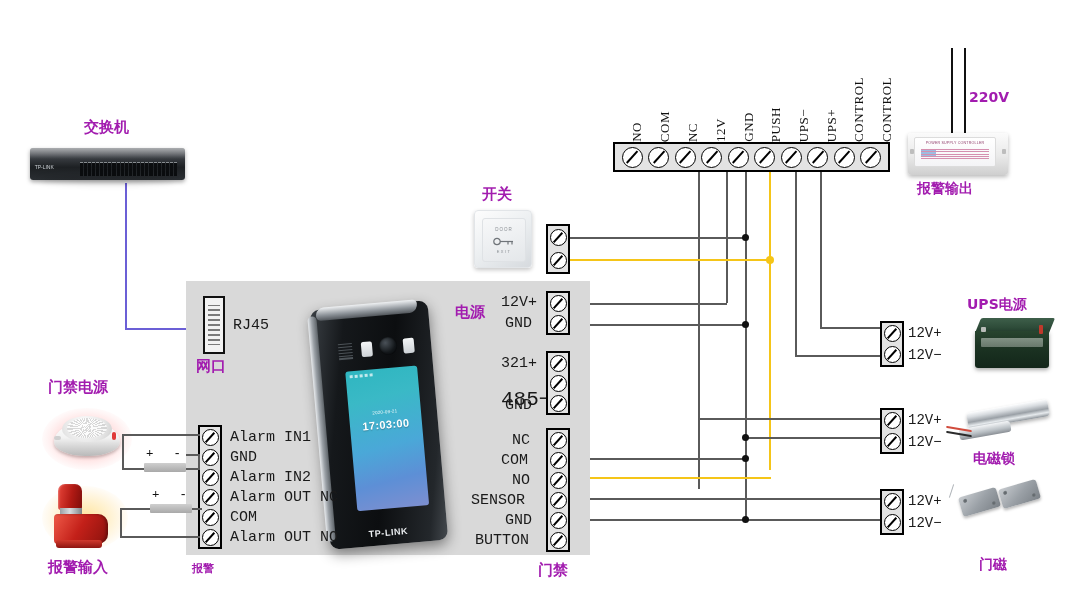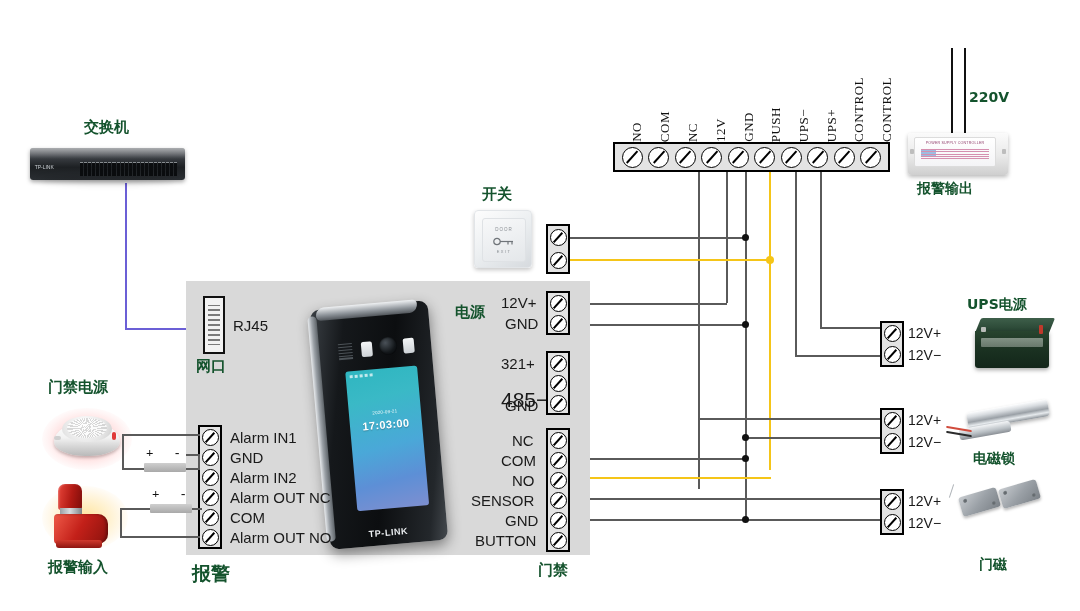--- a/index.html
+++ b/index.html
@@ -3,22 +3,22 @@
 <meta charset="utf-8">
 <style>
   html,body{margin:0;padding:0;background:#fff;}
   body{width:1080px;height:611px;overflow:hidden;
        font-family:"Liberation Serif","DejaVu Serif",serif;}
   #stage{position:relative;width:1080px;height:611px;background:#ffffff;}
 
   .abs{position:absolute;}
 
   
-  .cn{font-family:"DejaVu Sans","Liberation Sans",sans-serif;font-weight:bold;color:#14532d;}
-  .mono{font-family:Liberation Sans, sans-serif;color:#1a1a1a;white-space:nowrap;}
+  .cn{font-family:"DejaVu Sans","Liberation Sans",sans-serif;font-weight:bold;color:#a21caf;}
+  .mono{font-family:Liberation Mono, monospace;color:#1a1a1a;white-space:nowrap;}
   .vert{writing-mode:vertical-rl;transform:rotate(180deg);
         font-family:"Liberation Serif","DejaVu Serif",serif;
         font-size:13px;color:#111;letter-spacing:.5px;white-space:nowrap;}
 
   
   .panel{background:#d9d9d9;}
 
   
   .tblock{box-sizing:border-box;border:2.3px solid #000;background:#e3e3e3;
           display:flex;align-items:center;justify-content:space-around;}
@@ -400,21 +400,21 @@
     <div class="screw" style="width:17px;height:17px;"></div>
     <div class="screw" style="width:17px;height:17px;"></div>
     <div class="screw" style="width:17px;height:17px;"></div>
   </div>
   <div class="mono abs" style="left:230px;top:429px;font-size:15px;">Alarm IN1</div>
   <div class="mono abs" style="left:230px;top:449px;font-size:15px;">GND</div>
   <div class="mono abs" style="left:230px;top:469px;font-size:15px;">Alarm IN2</div>
   <div class="mono abs" style="left:230px;top:489px;font-size:15px;">Alarm OUT NC</div>
   <div class="mono abs" style="left:230px;top:509px;font-size:15px;">COM</div>
   <div class="mono abs" style="left:230px;top:529px;font-size:15px;">Alarm OUT NO</div>
-  <div class="cn abs" style="left:192px;top:561px;font-size:19px;">报警</div>
+  <div class="cn abs" style="left:192px;top:561px;font-size:11px;">报警</div>
 
   <div class="cn abs" style="left:48px;top:378px;font-size:15px;">门禁电源</div>
   <div class="abs" style="left:42px;top:408px;width:90px;height:62px;">
     <div class="smoke-glow" style="left:0;top:0;width:90px;height:62px;"></div>
     <div class="smoke-base" style="left:12px;top:14px;width:66px;height:34px;"></div>
     <div class="smoke-cap" style="left:20px;top:8px;width:50px;height:26px;"></div>
     <div class="smoke-rays" style="left:25px;top:10px;width:40px;height:20px;"></div>
     <div class="smoke-led" style="left:70px;top:24px;"></div>
     <div class="smoke-tab" style="left:12px;top:28px;"></div>
   </div>

